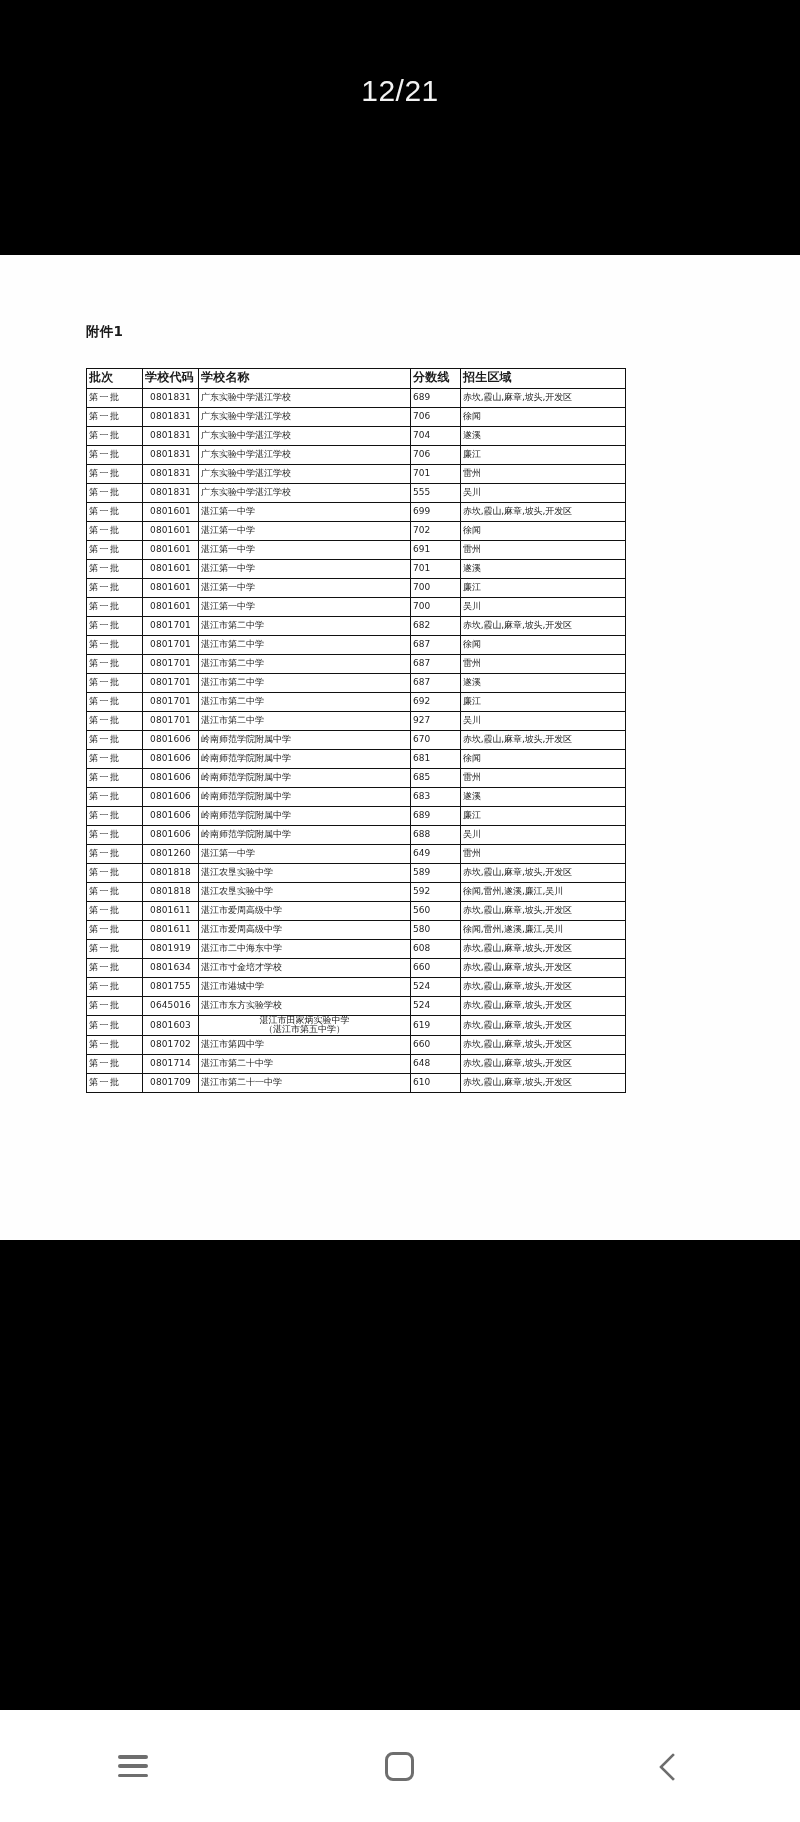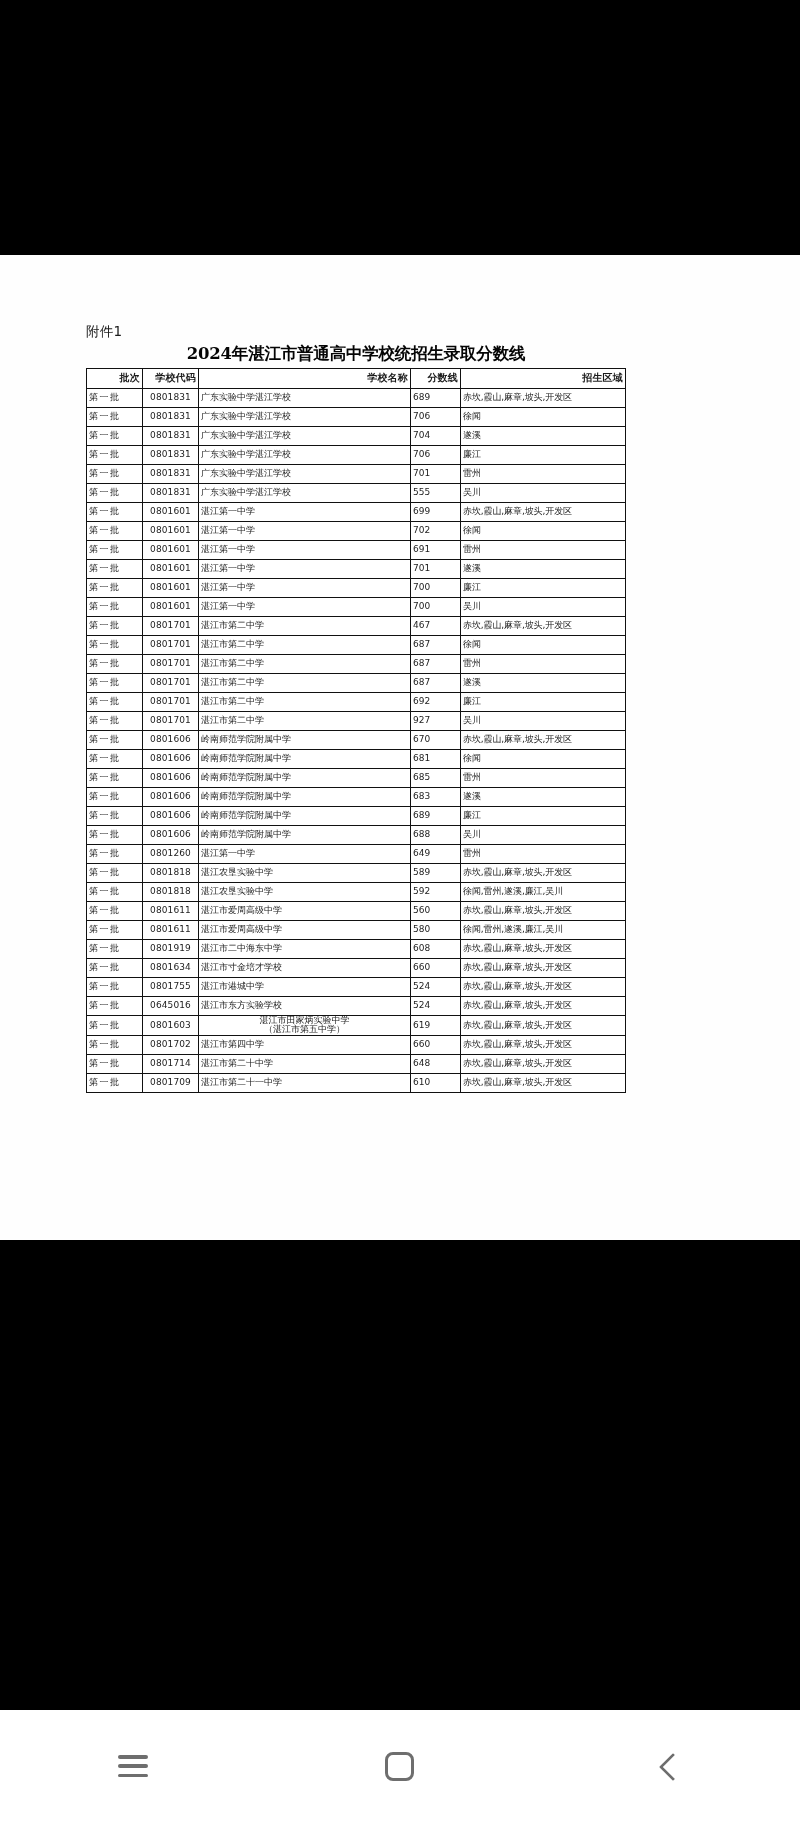--- a/index.html
+++ b/index.html
@@ -46,21 +46,21 @@
     height: 985px;
     background: #fefefe;
   }
 
   #attachment-label {
     position: absolute;
     left: 86px; top: 68px;
     font-family: "DejaVu Sans", sans-serif;
     font-size: 13.5px;
     color: #1a1a1a;
-    font-weight: 400;
+    font-weight: 700;
     letter-spacing: 0.3px;
   }
 
   #doc-title {
     position: absolute;
     left: 86px; top: 88px;
     width: 540px;
     text-align: center;
     font-family: "DejaVu Serif", serif;
     font-weight: bold;
@@ -85,24 +85,25 @@
     font-size: 9px;
     color: #1c1c1c;
     padding: 0 2px;
     height: 19px;
     line-height: 1.05;
     overflow: hidden;
     white-space: nowrap;
   }
   #score-table thead th {
     font-weight: bold;
-    text-align: right;
-    font-size: 10px;
+    text-align: left;
+    font-size: 12px;
     letter-spacing: 0.2px;
     height: 20px;
+    font-family: Liberation Mono, monospace;
   }
   
   col.c-batch  { width: 56px; }
   col.c-code   { width: 56px; }
   col.c-name   { width: 212px; }
   col.c-score  { width: 50px; }
   col.c-region { width: 165px; }
 
   td.batch  { text-align: left; letter-spacing: 1.5px; padding-left: 5px;}
   td.code   { text-align: center; padding-left: 6px; letter-spacing: 0.1px; }
@@ -170,26 +171,28 @@
     border-bottom: 3.5px solid #6e6e6e;
     transform: rotate(45deg);
     border-radius: 1px;
   }
 </style>
 </head>
 <body>
 
 <div id="screen">
 
+  <div id="top-band">
+    <div id="page-counter">12/21</div>
+  </div>
 
   <div id="doc-page">
 
     <div id="attachment-label">附件1</div>
 
-    <div id="doc-title">2024年湛江市普通高中学校统招生录取分数线</div>
 
     <table id="score-table">
       <colgroup>
         <col class="c-batch">
           <col class="c-code">
           <col class="c-name">
           <col class="c-score">
           <col class="c-region">
       </colgroup>
       <thead>
@@ -283,21 +286,21 @@
             <td class="batch">第一批</td>
             <td class="code">0801601</td>
             <td class="name">湛江第一中学</td>
             <td class="score">700</td>
             <td class="region">吴川</td>
           </tr>
           <tr>
             <td class="batch">第一批</td>
             <td class="code">0801701</td>
             <td class="name">湛江市第二中学</td>
-            <td class="score">467</td>
+            <td class="score">682</td>
             <td class="region">赤坎,霞山,麻章,坡头,开发区</td>
           </tr>
           <tr>
             <td class="batch">第一批</td>
             <td class="code">0801701</td>
             <td class="name">湛江市第二中学</td>
             <td class="score">687</td>
             <td class="region">徐闻</td>
           </tr>
           <tr>

